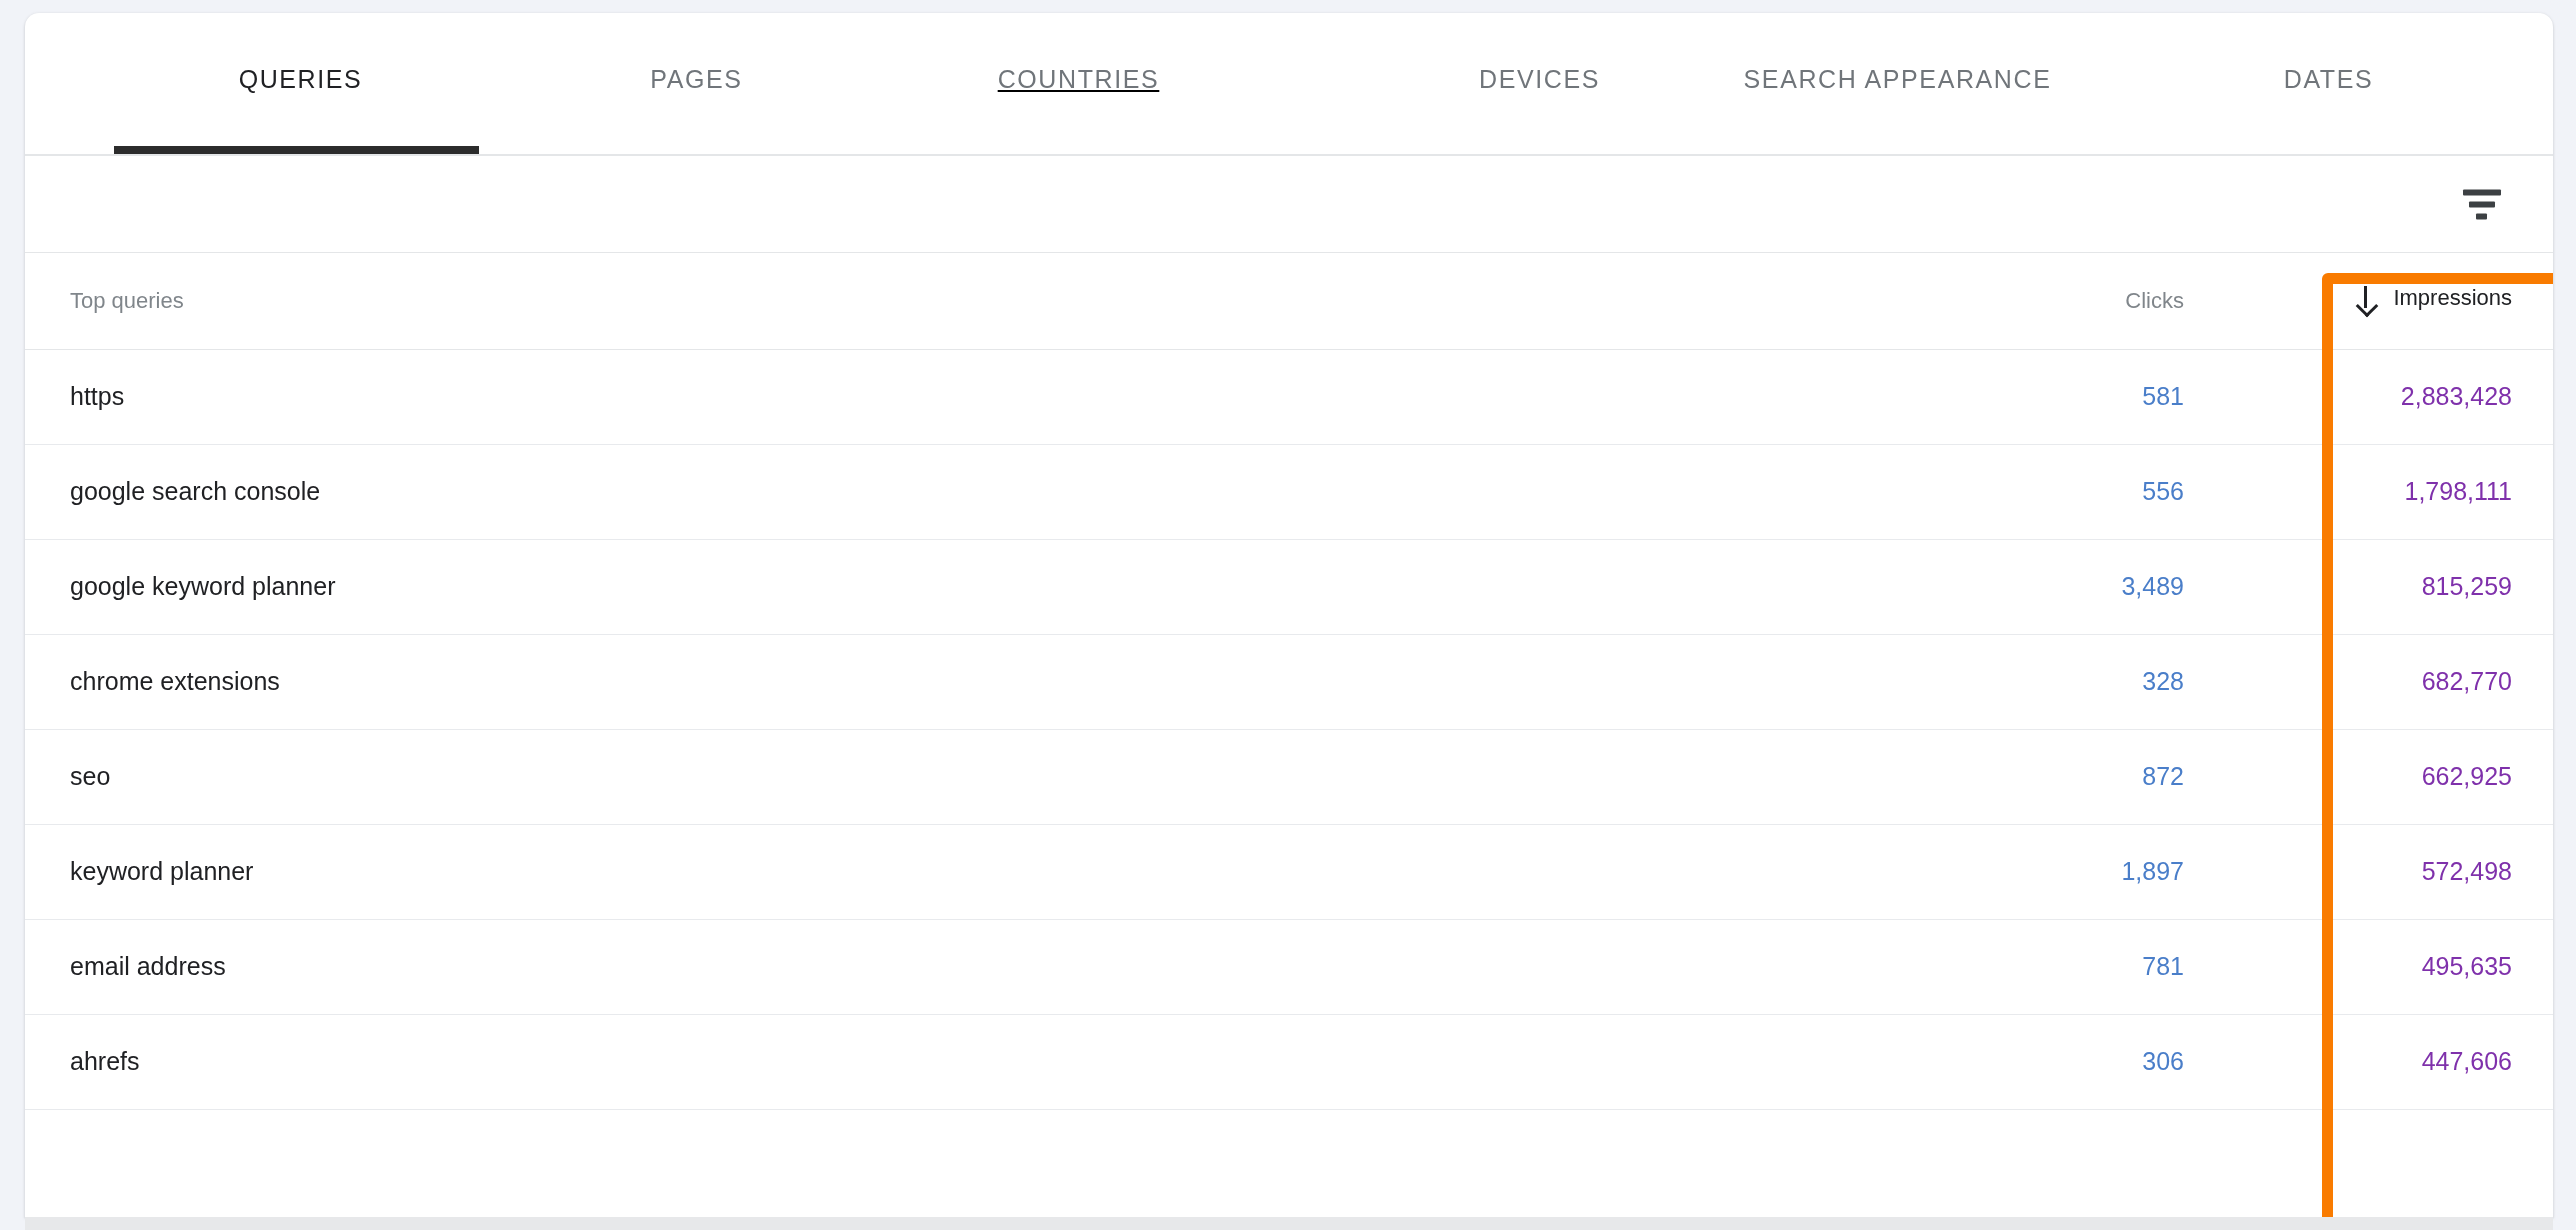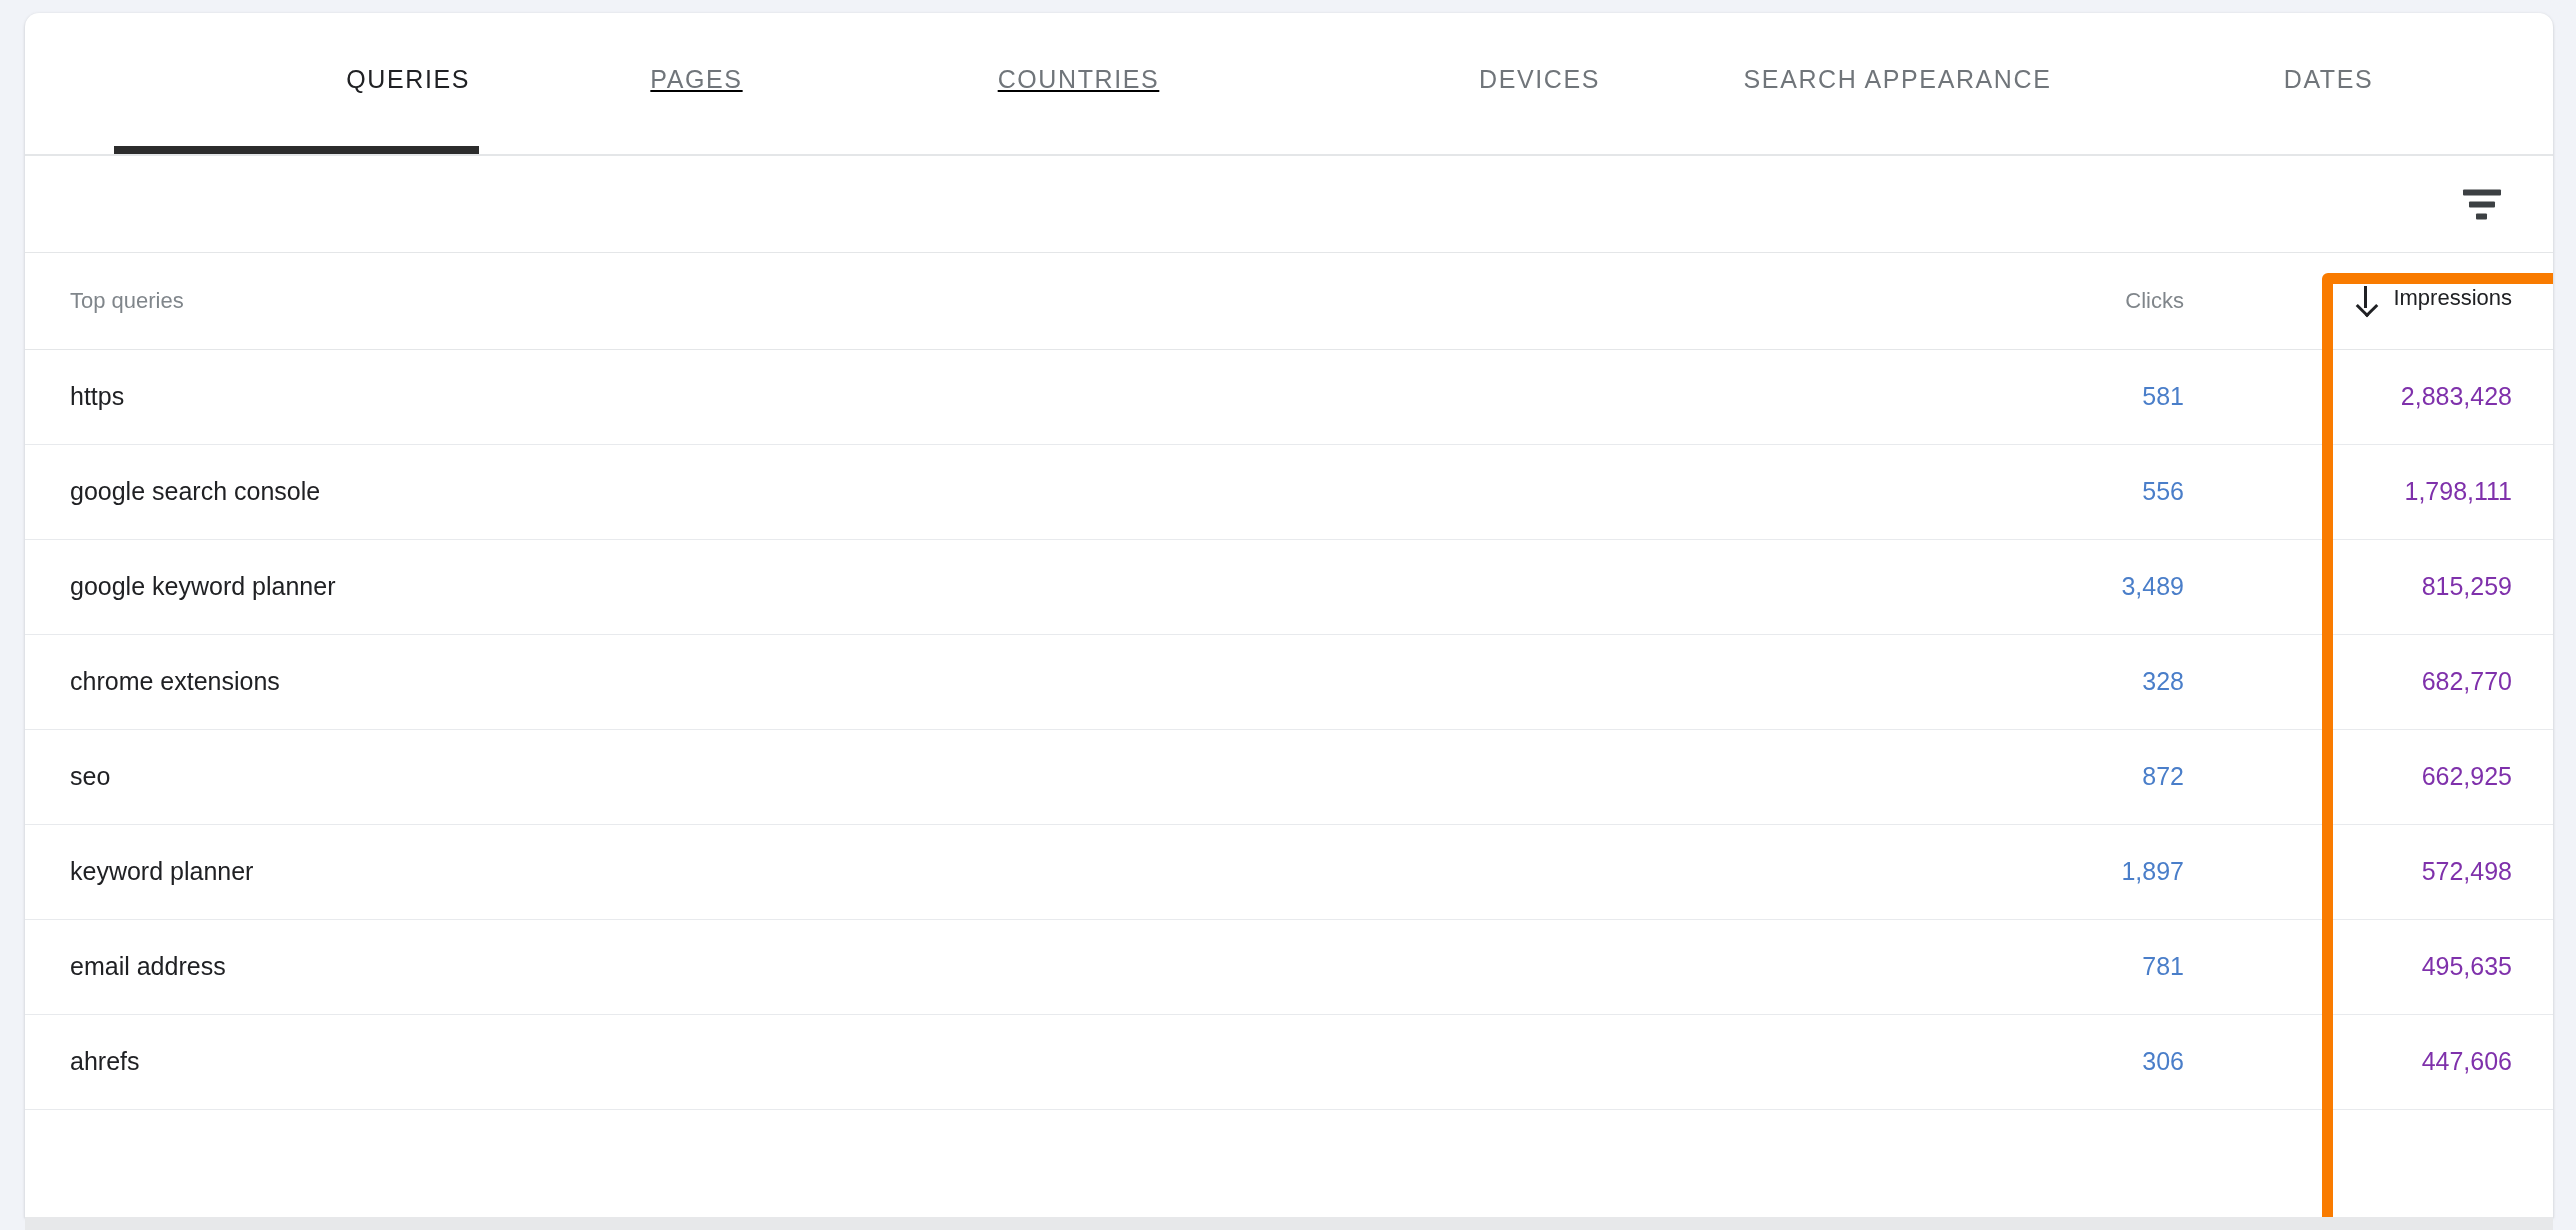--- a/index.html
+++ b/index.html
@@ -229,24 +229,24 @@
 </style>
 </head>
 <body>
 
 <div class="page">
 
   <div class="card">
 
     <div class="tabbar">
       <div class="tabs-inner" id="tab-list">
-          <div class="tab active" style="left: 80px; width: 365px; justify-content: flex-end;">
+          <div class="tab active" style="left: 93px; width: 365px;">
             <span class="tab-label">QUERIES</span>
           </div>
-          <div class="tab" style="left: 523px; width: 297px; text-decoration: underline;">
+          <div class="tab" style="left: 523px; width: 297px;">
             <span class="tab-label">PAGES</span>
           </div>
           <div class="tab" style="left: 880px; width: 347px; text-decoration: underline;">
             <span class="tab-label">COUNTRIES</span>
           </div>
           <div class="tab" style="left: 1278px; width: 297px; justify-content: flex-end;">
             <span class="tab-label">DEVICES</span>
           </div>
           <div class="tab" style="left: 1610px; width: 525px;">
             <span class="tab-label">SEARCH APPEARANCE</span>

